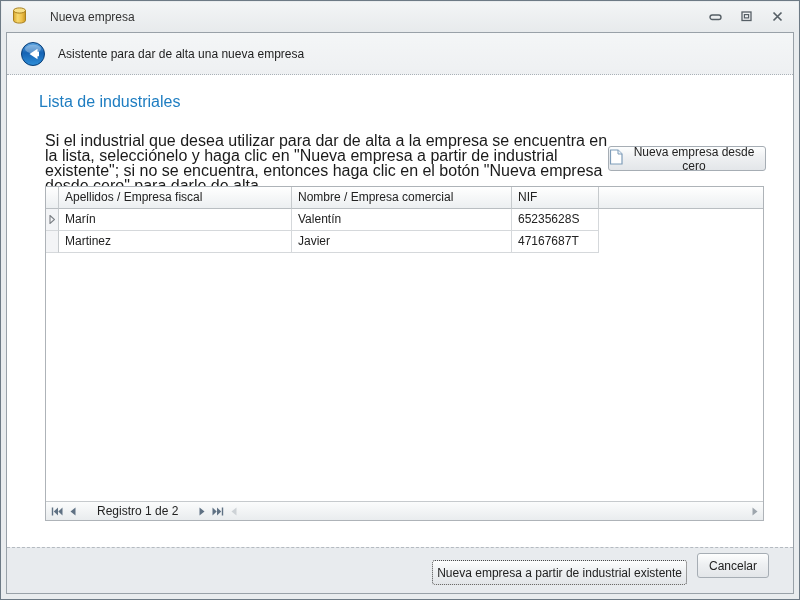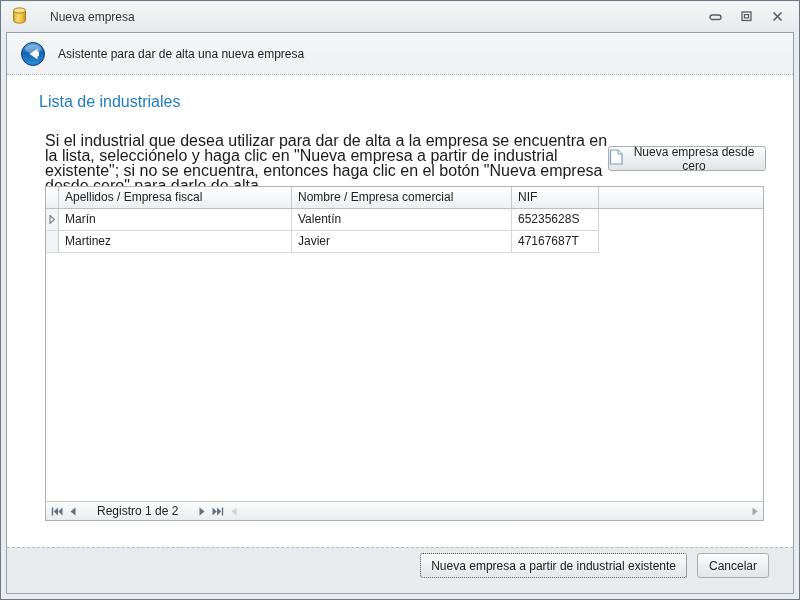--- a/index.html
+++ b/index.html
@@ -53,21 +53,21 @@
   .btn {
     font-family:"Liberation Sans", sans-serif;
     font-size:12px; color:#222;
     background:linear-gradient(#fdfefe,#eef0f2 45%,#e3e6e9);
     border:1px solid #a6adb4; border-radius:3px;
     display:inline-flex; align-items:center; justify-content:center;
     cursor:pointer;
   }
   .btn-scratch { left:601px; top:113px; width:158px; height:25px; gap:0; }
   .btn-existing {
-    right:106px; bottom:15px; height:25px; padding:0 10px;
+    right:106px; bottom:8px; height:25px; padding:0 4px;
     border:1px dotted #4a4a4a;
   }
   .btn-cancel { right:24px; bottom:15px; width:72px; height:25px; }
 
   
   .grid {
     position:absolute; left:38px; top:153px; width:719px; height:335px;
     border:1px solid #aeb3b8; background:#fff;
     display:flex; flex-direction:column;
     font-size:12px; color:#222;

